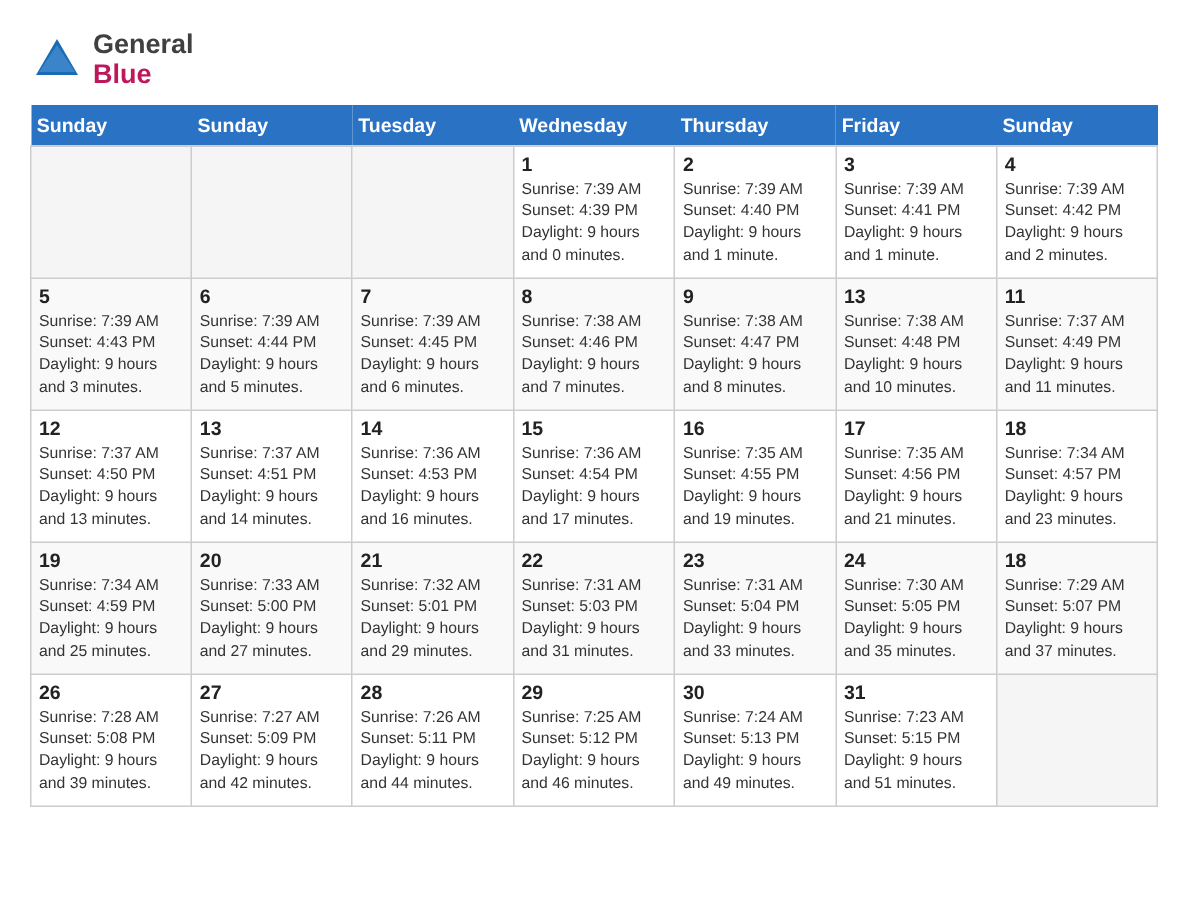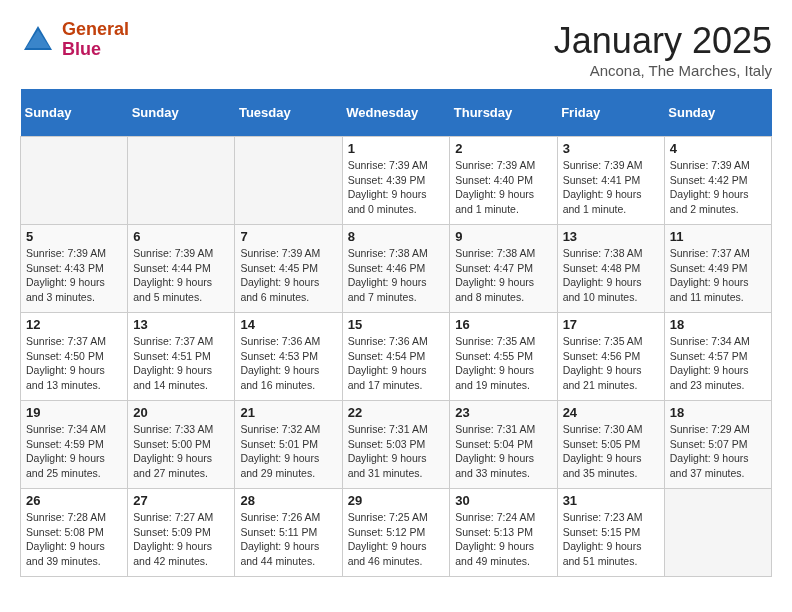--- a/index.html
+++ b/index.html
@@ -21,21 +21,21 @@
       align-items: center;
       gap: 6px;
     }
     .logo-text {
       font-size: 18px;
       font-weight: bold;
       color: #333;
       line-height: 1.1;
     }
     .logo-text span {
-      color: #c2410c;
+      color: #404040;
     }
     .logo-icon {
       width: 36px;
       height: 36px;
     }
     .title-area {
       text-align: right;
     }
     .calendar-title {
       font-size: 36px;
@@ -47,21 +47,21 @@
       color: #555;
     }
     table {
       width: 100%;
       border-collapse: collapse;
       font-size: 11px;
     }
     thead tr th {
       background-color: #2a72c3;
       color: #fff;
-      padding: 16px 4px;
+      padding: 6px 4px;
       text-align: left;
       font-size: 13px;
       font-weight: bold;
     }
     tbody tr td {
       border: 1px solid #ccc;
       vertical-align: top;
       padding: 4px 5px;
       width: 108px;
       min-height: 80px;
@@ -95,24 +95,20 @@
   <div class="logo">
     <svg class="logo-icon" viewBox="0 0 36 36">
       <polygon points="18,4 32,28 4,28" fill="#1a6bb5"></polygon>
       <polygon points="18,8 30,26 6,26" fill="#5aa0e0" opacity="0.5"></polygon>
     </svg>
     <div class="logo-text">
       <div><span>General</span></div>
       <div><span style="color:#be185d;">Blue</span></div>
     </div>
   </div>
-  <div class="title-area">
-    <div class="calendar-title">January 2025</div>
-    <div class="calendar-subtitle">Ancona, The Marches, Italy</div>
-  </div>
 </div>
 
 <table>
   <thead>
     <tr>
     <th>Sunday</th>
         <th>Sunday</th>
         <th>Tuesday</th>
         <th>Wednesday</th>
         <th>Thursday</th>

